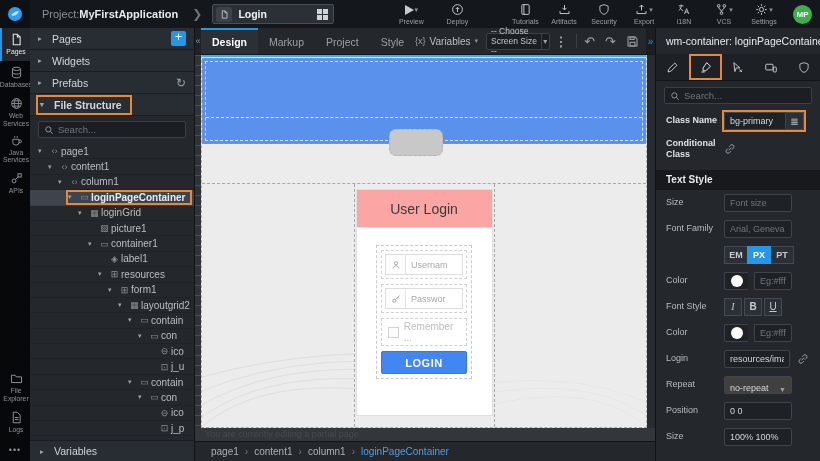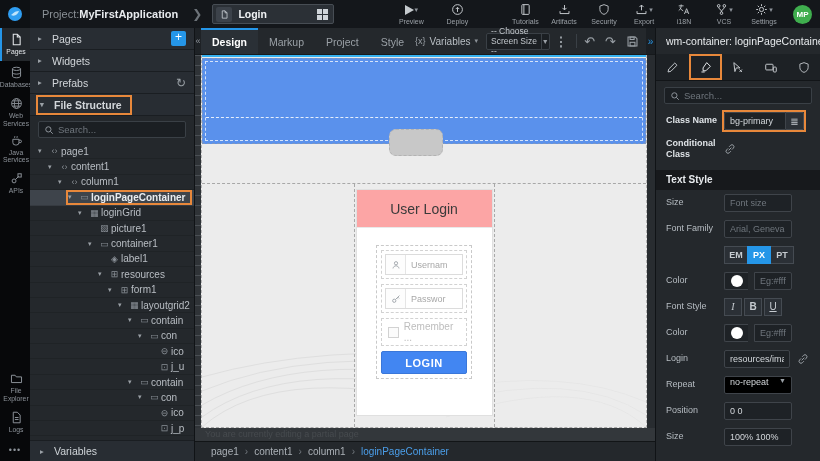--- a/index.html
+++ b/index.html
@@ -117,21 +117,21 @@
   .swatchbox i { width:12px; height:12px; border-radius:50%; background:#fff; }
   .stylegrp { display:flex; gap:2px; }
   .stylebtn { width:18px; height:18px; display:flex; align-items:center; justify-content:center; font-size:10px; background:#2b3036; border:1px solid #454b52; color:#c6cbd0; }
   .stylebtn.i { font-style:italic; font-family:"Liberation Serif",serif; }
   .stylebtn.b { font-weight:bold; }
   .stylebtn.u { text-decoration:underline; }
   .isect { flex:0 0 20px; background:#17191c; display:flex; align-items:center; padding:0 10px; font-size:10px; font-weight:bold; color:#e8ebee; margin-top:5px; }
   .classwrap { outline:2px solid #e8883b; display:flex; flex:0 0 auto; }
   .classwrap .iinput { width:62px; flex:0 0 62px; border-radius:2px 0 0 2px; }
   .listbtn { width:18px; height:18px; background:#2b3036; border:1px solid #454b52; border-left:0; display:flex; align-items:center; justify-content:center; color:#c6cbd0; font-size:10px; border-radius:0 2px 2px 0; }
-  .selectbox { flex:1; height:18px; background:#000000; border:1px solid #3f444a; border-radius:2px; display:flex; align-items:flex-start; padding-left:5px; font-size:9px; color:#d3d7db; min-width:0; }
+  .selectbox { flex:1; height:18px; background:#404040; border:1px solid #3f444a; border-radius:2px; display:flex; align-items:flex-end; padding-left:5px; font-size:9px; color:#d3d7db; min-width:0; }
   .selectbox .dd { margin-left:auto; font-size:7px; color:#9aa0a6; padding:0 5px; }
   .linkbtn { flex:0 0 14px; }
 </style>
 </head>
 <body>
 
 <div id="topbar">
   <div class="logo">
     <svg width="16" height="16" viewBox="0 0 16 16">
         <circle cx="8" cy="8" r="7" fill="#2f9df0"></circle>

